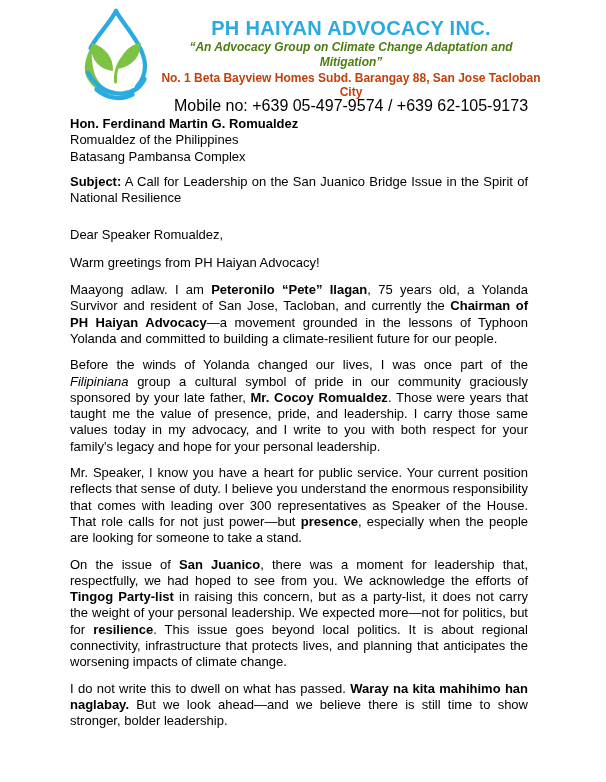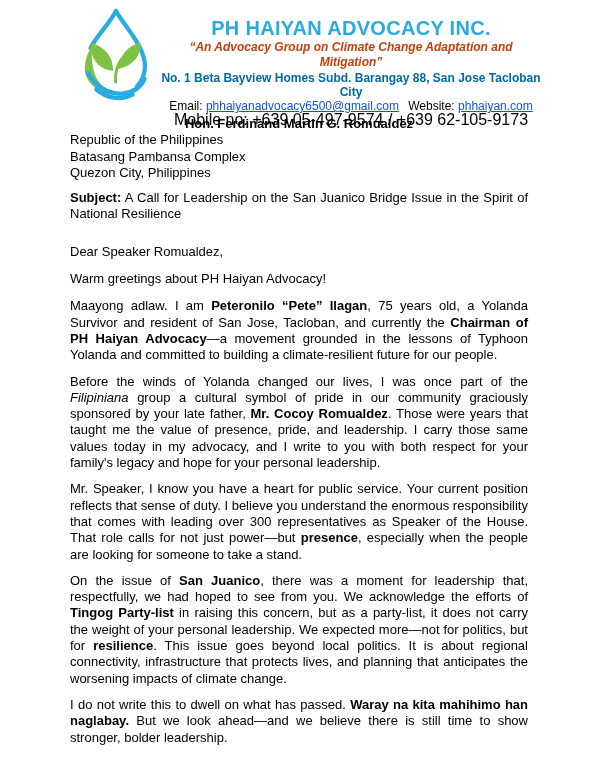--- a/index.html
+++ b/index.html
@@ -6,34 +6,34 @@
   .page {
     position:relative; width:606px; height:782px; background:#ffffff;
     font-family:"Liberation Sans", sans-serif; color:#000; overflow:hidden;
   }
   
   .letterhead { position:absolute; top:8px; left:8px; width:606px; height:100px; }
   .logo { position:absolute; left:68px; top:0; width:80px; height:95px; }
   .head-text { position:absolute; left:150px; top:8px; width:386px; text-align:center; }
   .org-name  { font-size:20px; font-weight:bold; letter-spacing:0.3px; line-height:24px; }
   .tagline   { font-size:12px; font-weight:bold; font-style:italic; line-height:15px; }
-  .address   { font-size:12px; font-weight:bold; color:#0369a1; line-height:14px; margin-top:1px; }
+  .address   { font-size:12px; font-weight:bold; color:#c2410c; line-height:14px; margin-top:1px; }
   .contact   { font-size:12px; line-height:14px; }
   .mobile    { font-size:16px; line-height:14px; }
   .contact a { text-decoration:underline; cursor:pointer; }
   .ws-label  { margin-left:6px; }
   
   .letter-body {
     position:absolute; top:116px; left:70px; width:458px;
     font-size:13px; line-height:16.3px;
   }
   .letter-body p { margin:0; }
   .date       { font-weight:bold; margin:0 0 25px 0 !important; }
   .recipient  { margin:0 0 9px 0; }
-  .bold       { font-weight:bold;text-align:center; }
+  .bold       { font-weight:bold; }
   .subject    { text-align:justify; margin:0 0 21px 0 !important; }
   .salutation { margin:0 0 11px 0 !important; }
   .greeting   { margin:0 0 11px 0 !important; }
   .para       { text-align:justify; margin:0 0 10px 0 !important; }
 </style>
 </head>
 <body>
 
 <div class="page">
 
@@ -51,46 +51,39 @@
         <path d="M20.5 81.5 C31 90.5 45 92.5 56.5 86.5" fill="none" stroke="#29ABE2" stroke-width="4.4" stroke-linecap="round"></path>
 
         <path d="M37 63 C22 61 13.5 50 15.5 35 C29 39 37.5 49 37 63 Z" fill="#7DC242"></path>
         <path d="M42 61 C43.5 47 52 37.5 64.5 34.5 C65 48 57 58 42 61 Z" fill="#7DC242"></path>
 
         <path d="M39.5 74 C39 66 40 59 45.5 51" fill="none" stroke="#7DC242" stroke-width="3" stroke-linecap="round"></path>
       </svg>
     </div>
     <div class="head-text">
       <div class="org-name" style="color: rgb(41, 171, 226);">PH HAIYAN ADVOCACY INC.</div>
-      <div class="tagline" style="color: #c2410c;">“An Advocacy Group on Climate Change Adaptation and Mitigation”</div>
+      <div class="tagline" style="color: #4d7c0f;">“An Advocacy Group on Climate Change Adaptation and Mitigation”</div>
       <div class="address">No. 1 Beta Bayview Homes Subd. Barangay 88, San Jose Tacloban City</div>
-      <div class="contact">
-        <span>Email:</span>
-        <a class="email-link" style="color: rgb(17, 85, 204);">phhaiyanadvocacy6500@gmail.com</a>
-        <span class="ws-label">Website:</span>
-        <a class="website-link" style="color: rgb(17, 85, 204);">phhaiyan.com</a>
-      </div>
       <div class="mobile">Mobile no: +639 05-497-9574 / +639 62-105-9173</div>
     </div>
   </header>
 
   <main class="letter-body">
 
     <div class="recipient">
       <p class="bold">Hon. Ferdinand Martin G. Romualdez</p>
-      <p>Republic of the Philippines</p>
+      <p>Romualdez of the Philippines</p>
       <p>Batasang Pambansa Complex</p>
-      <p>Quezon City, Philippines</p>
     </div>
 
     <p class="subject"><span class="bold">Subject:</span><span> A Call for Leadership on the San Juanico Bridge Issue in the Spirit of National Resilience</span></p>
 
     <p class="salutation"><span>Dear </span><span style="font-weight: normal;">Speaker Romualdez,</span></p>
 
-    <p class="greeting">Warm greetings about PH Haiyan Advocacy!</p>
+    <p class="greeting">Warm greetings from PH Haiyan Advocacy!</p>
 
     <p class="para"><span>Maayong adlaw. I am </span><span style="font-weight: bold;">Peteronilo “Pete” Ilagan</span><span>, 75 years old, a Yolanda Survivor and resident of San Jose, Tacloban, and currently the </span><span style="font-weight: bold;">Chairman of PH Haiyan Advocacy</span><span>—a movement grounded in the lessons of Typhoon Yolanda and committed to building a climate-resilient future for our people.</span></p>
     <p class="para"><span>Before the winds of Yolanda changed our lives, I was once part of the </span><span style="font-style: italic;">Filipiniana</span><span> group a cultural symbol of pride in our community graciously sponsored by your late father, </span><span style="font-weight: bold;">Mr. Cocoy Romualdez</span><span>. Those were years that taught me the value of presence, pride, and leadership. I carry those same values today in my advocacy, and I write to you with both respect for your family's legacy and hope for your personal leadership.</span></p>
     <p class="para"><span>Mr. Speaker, I know you have a heart for public service. Your current position reflects that sense of duty. I believe you understand the enormous responsibility that comes with leading over 300 representatives as Speaker of the House. That role calls for not just power—but </span><span style="font-weight: bold;">presence</span><span>, especially when the people are looking for someone to take a stand.</span></p>
     <p class="para"><span>On the issue of </span><span style="font-weight: bold;">San Juanico</span><span>, there was a moment for leadership that, respectfully, we had hoped to see from you. We acknowledge the efforts of </span><span style="font-weight: bold;">Tingog Party-list</span><span> in raising this concern, but as a party-list, it does not carry the weight of your personal leadership. We expected more—not for politics, but for </span><span style="font-weight: bold;">resilience</span><span>. This issue goes beyond local politics. It is about regional connectivity, infrastructure that protects lives, and planning that anticipates the worsening impacts of climate change.</span></p>
     <p class="para"><span>I do not write this to dwell on what has passed. </span><span style="font-weight: bold;">Waray na kita mahihimo han naglabay.</span><span> But we look ahead—and we believe there is still time to show stronger, bolder leadership.</span></p>
   </main>
 
 </div>
 

